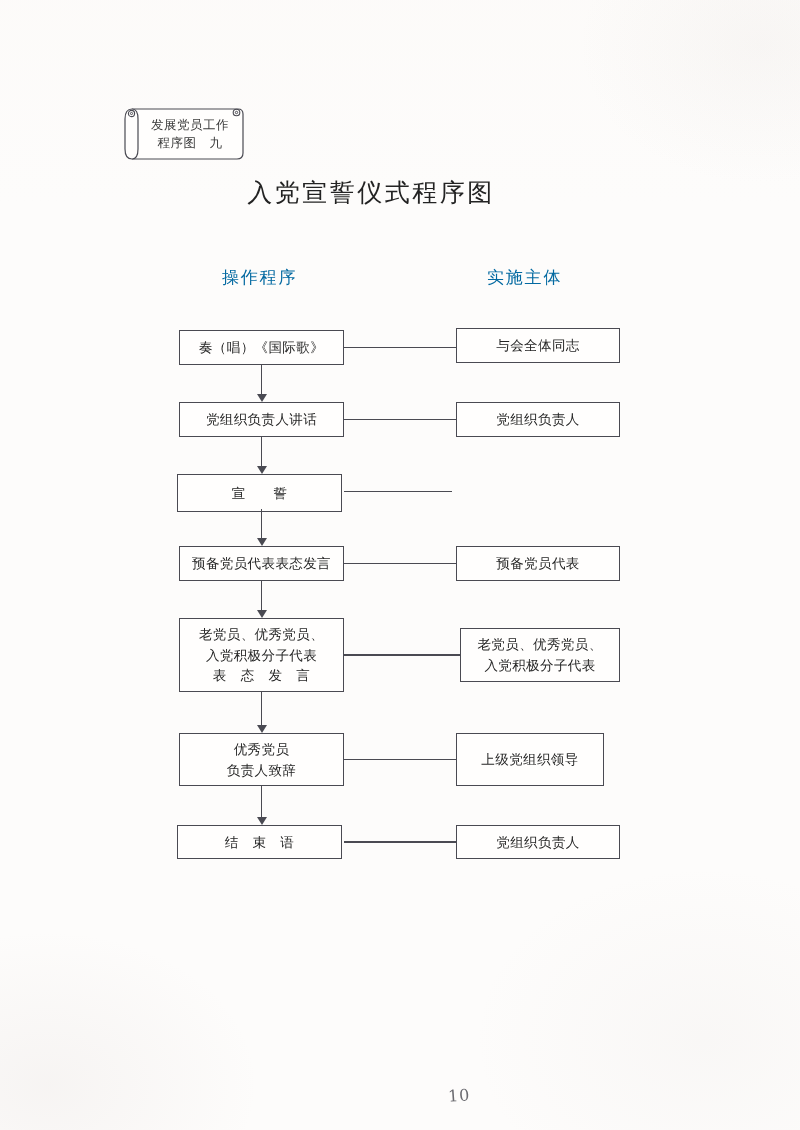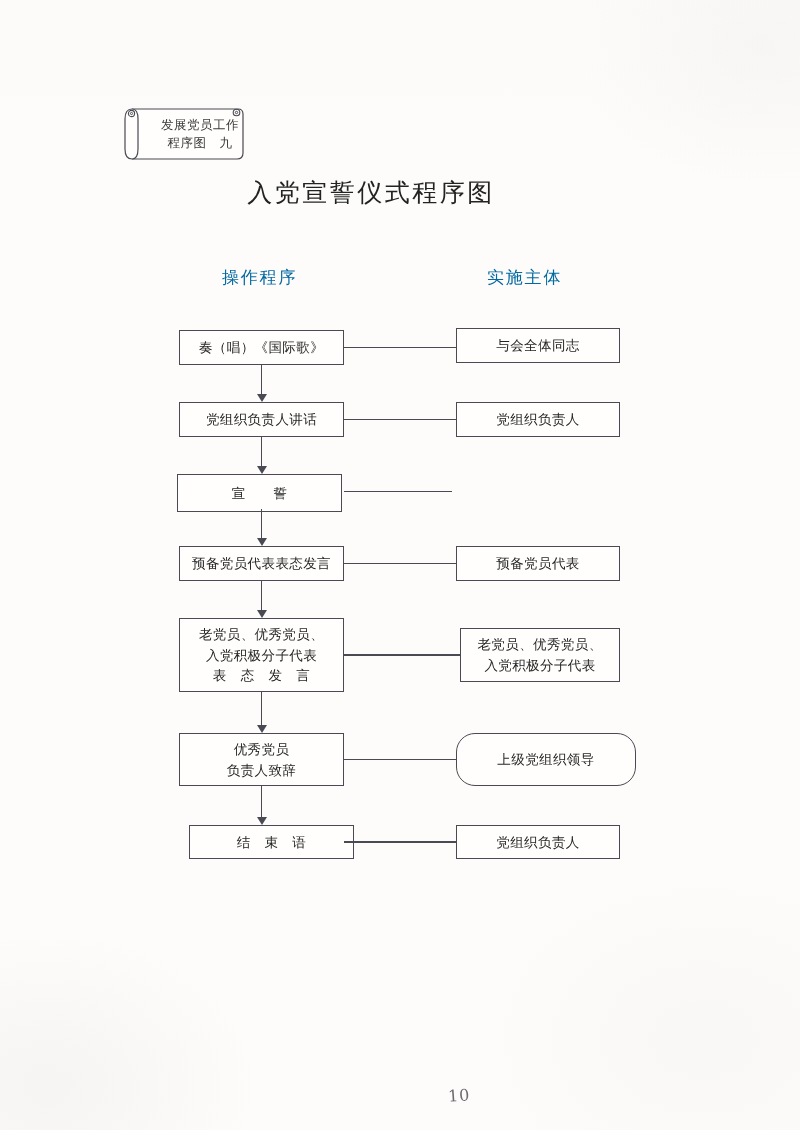--- a/index.html
+++ b/index.html
@@ -32,21 +32,21 @@
   #scroll-banner {
     position: absolute;
     left: 121px;
     top: 103px;
     width: 127px;
     height: 62px;
   }
   #scroll-banner svg { display: block; }
   #scroll-banner .banner-text {
     position: absolute;
-    left: 26px;
+    left: 16px;
     top: 6px;
     width: 106px;
     height: 50px;
     display: flex;
     flex-direction: column;
     justify-content: center;
     gap: 3px;
   }
   #scroll-banner .banner-line {
     font-size: 12.5px;
@@ -207,27 +207,27 @@
         <div class="line">老党员、优秀党员、</div>
         <div class="line">入党积极分子代表</div>
       </div>
       <div class="connector-h" style="left: 344px; top: 654.35px; width: 116px;"></div>
       <div class="connector-v" style="left: 260.85px; top: 692px; height: 35px;"></div>
       <div class="arrow-head" style="left: 256.5px; top: 725px;"></div>
       <div class="node" style="left: 179px; top: 733px; width: 165px; height: 53px;">
         <div class="line">优秀党员</div>
         <div class="line">负责人致辞</div>
       </div>
-      <div class="node" style="left: 456px; top: 733px; width: 180px; height: 53px; border-radius: 19px;">
+      <div class="node" style="left: 456px; top: 733px; width: 148px; height: 53px;">
         <div class="line">上级党组织领导</div>
       </div>
       <div class="connector-h" style="left: 344px; top: 758.85px; width: 112px;"></div>
       <div class="connector-v" style="left: 260.85px; top: 786px; height: 33px;"></div>
       <div class="arrow-head" style="left: 256.5px; top: 817px;"></div>
-      <div class="node" style="left: 189px; top: 825px; width: 165px; height: 34px; text-align: right;">
+      <div class="node" style="left: 177px; top: 825px; width: 165px; height: 34px; text-align: right;">
         <div class="line">结　束　语</div>
       </div>
       <div class="node" style="left: 456px; top: 825px; width: 164px; height: 34px;">
         <div class="line">党组织负责人</div>
       </div>
       <div class="connector-h" style="left: 344px; top: 841.35px; width: 112px;"></div>
     </div>
 
   <div id="page-number">10</div>
 

